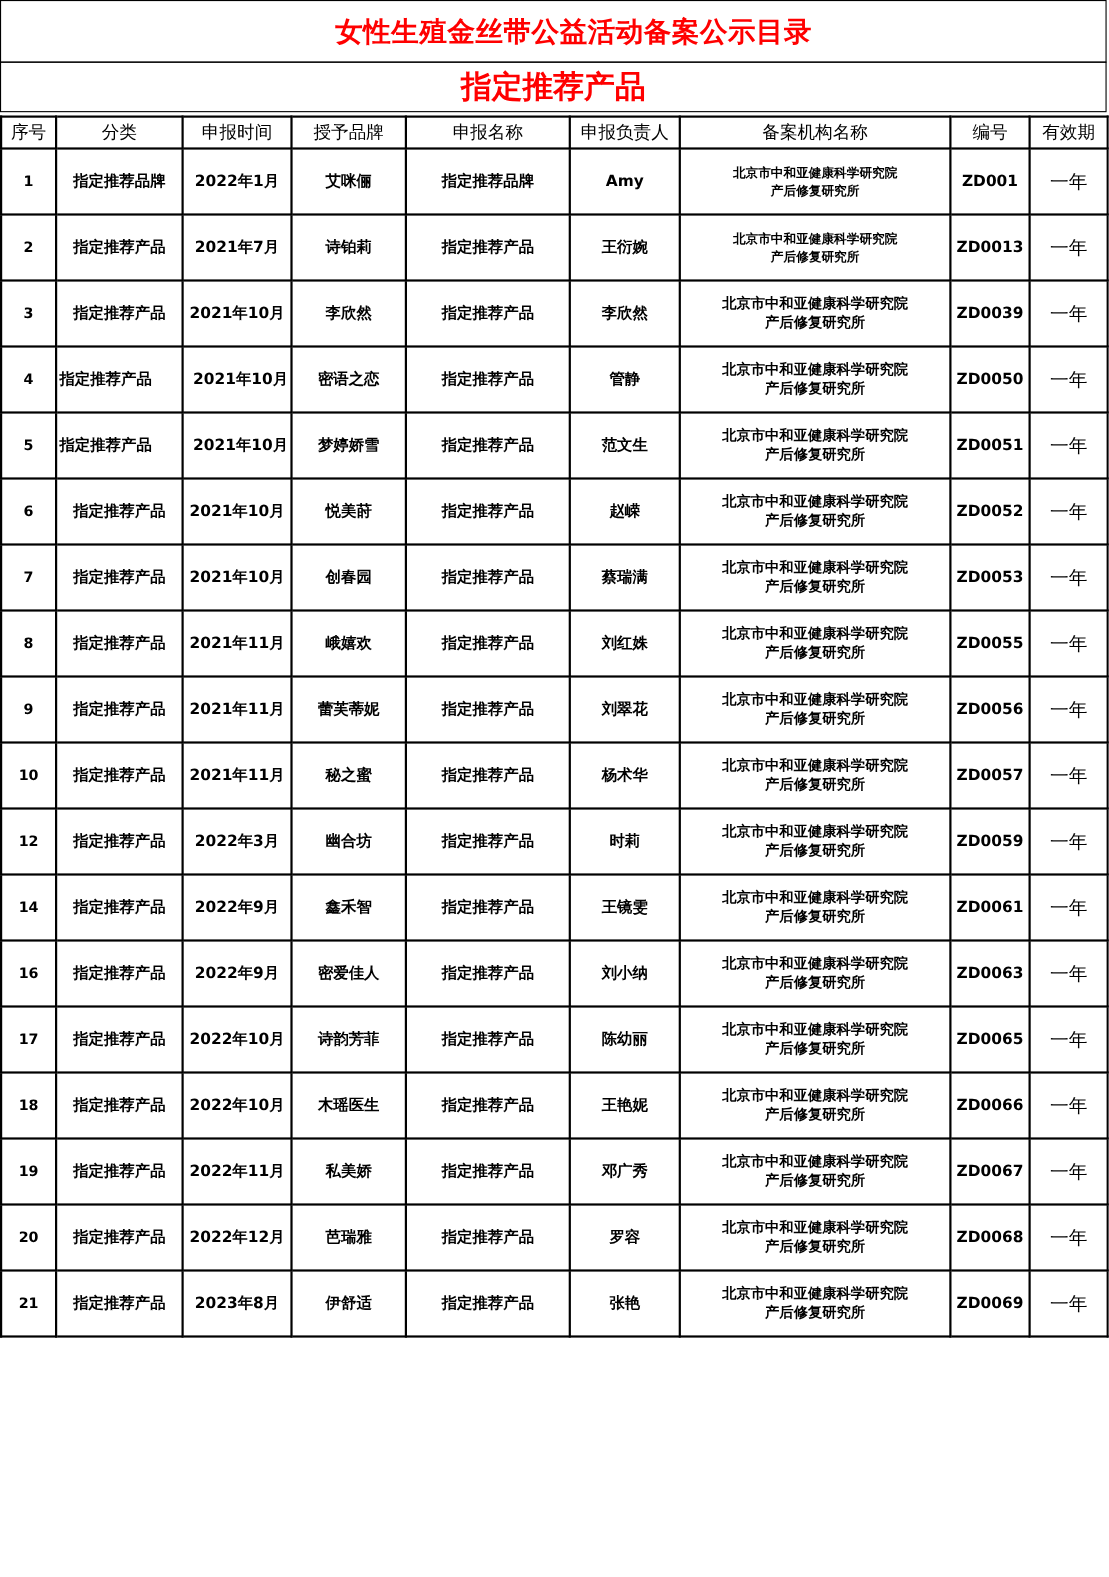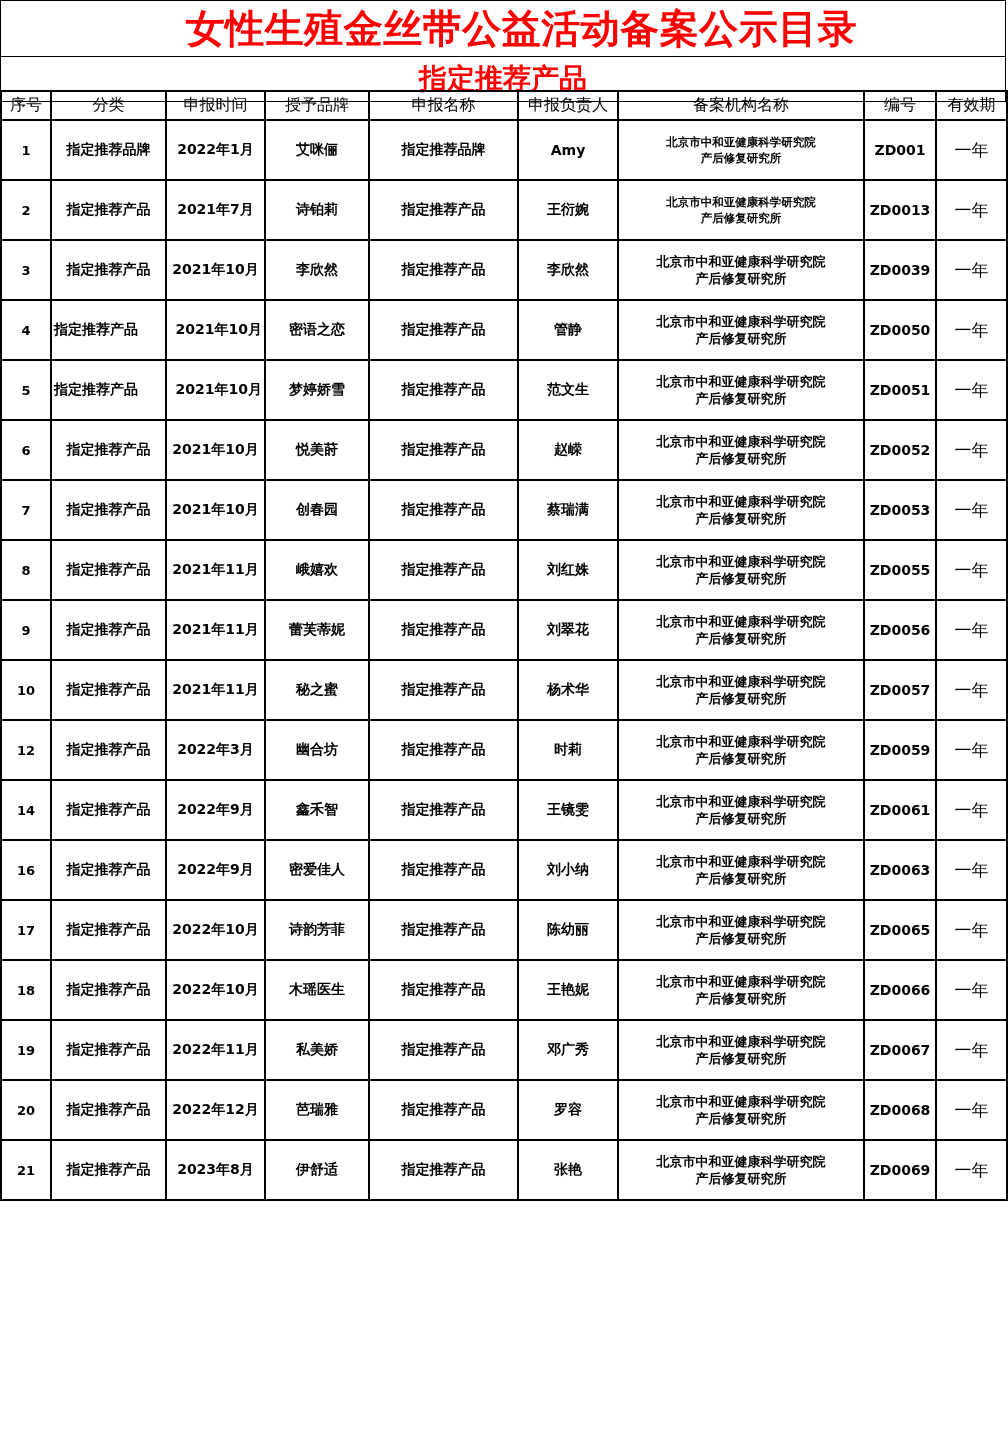--- a/index.html
+++ b/index.html
@@ -1,23 +1,23 @@
 <!DOCTYPE html>
 <html><head>
 <meta charset="utf-8">
 <style>
   html, body { margin:0; padding:0; background:#ffffff; }
   body { width:1008px; height:1434px; position:relative; overflow:hidden;
          font-family:"DejaVu Sans", "Liberation Sans", sans-serif; color:#000; }
   .title-row { position:absolute; left:0; width:1006px; border:1px solid #000;
                box-sizing:border-box; display:flex; align-items:center; justify-content:center;
                color:#ff0000; font-weight:bold; }
-  .title-main { top:0; height:57px; font-size:39px; letter-spacing:0.5px;padding-left:37px; }
+  .title-main { top:0; height:57px; font-size:25px; letter-spacing:0.5px;padding-left:37px; }
   .title-sub  { top:56px; height:46px; font-size:28px; }
-  table { position:absolute; left:0; top:90px; border-collapse:collapse; table-layout:fixed;
+  table { position:absolute; left:0; top:105px; border-collapse:collapse; table-layout:fixed;
           width:1006px; }
   td, th { border:2px solid #000; text-align:center; vertical-align:middle; padding:0; overflow:hidden;
            white-space:nowrap; }
   th { height:27px; font-weight:normal; font-size:16px; }
   td { height:58px; font-size:14px; font-weight:bold; }
   td.org { font-size:13px; line-height:17px; white-space:normal;margin-top:28px; }
   td.org.small { font-size:11.5px; line-height:16px; }
   td.valid { font-weight:normal; font-size:17px;font-family:Liberation Mono, monospace; }
   td.idx { font-size:13px; }
   td.left { text-align:left; padding-left:2px; }

